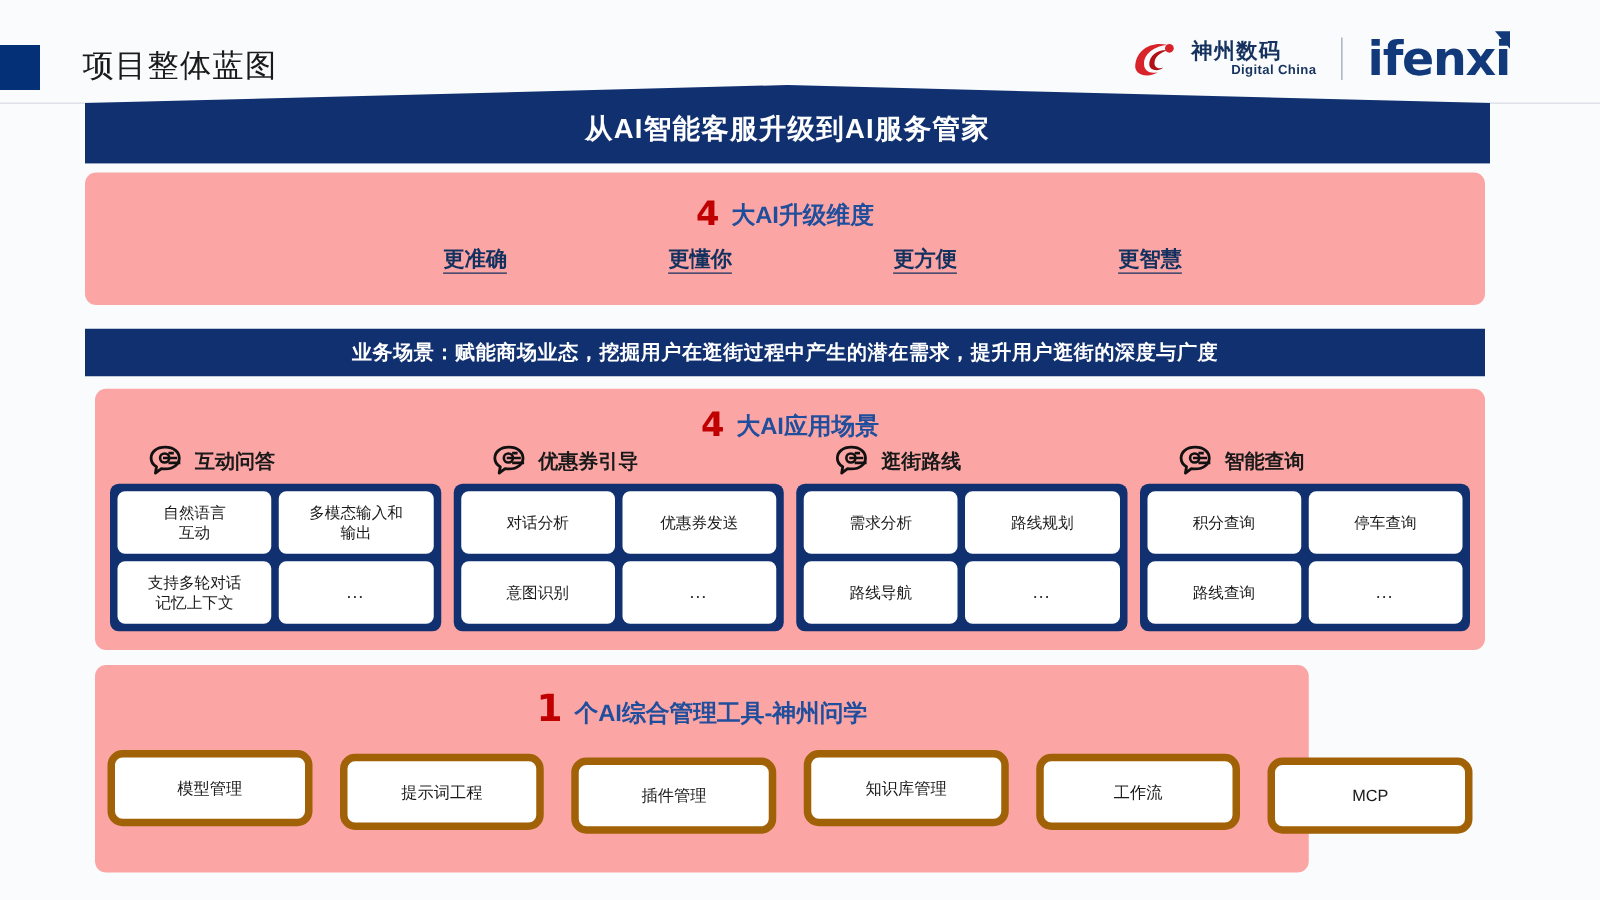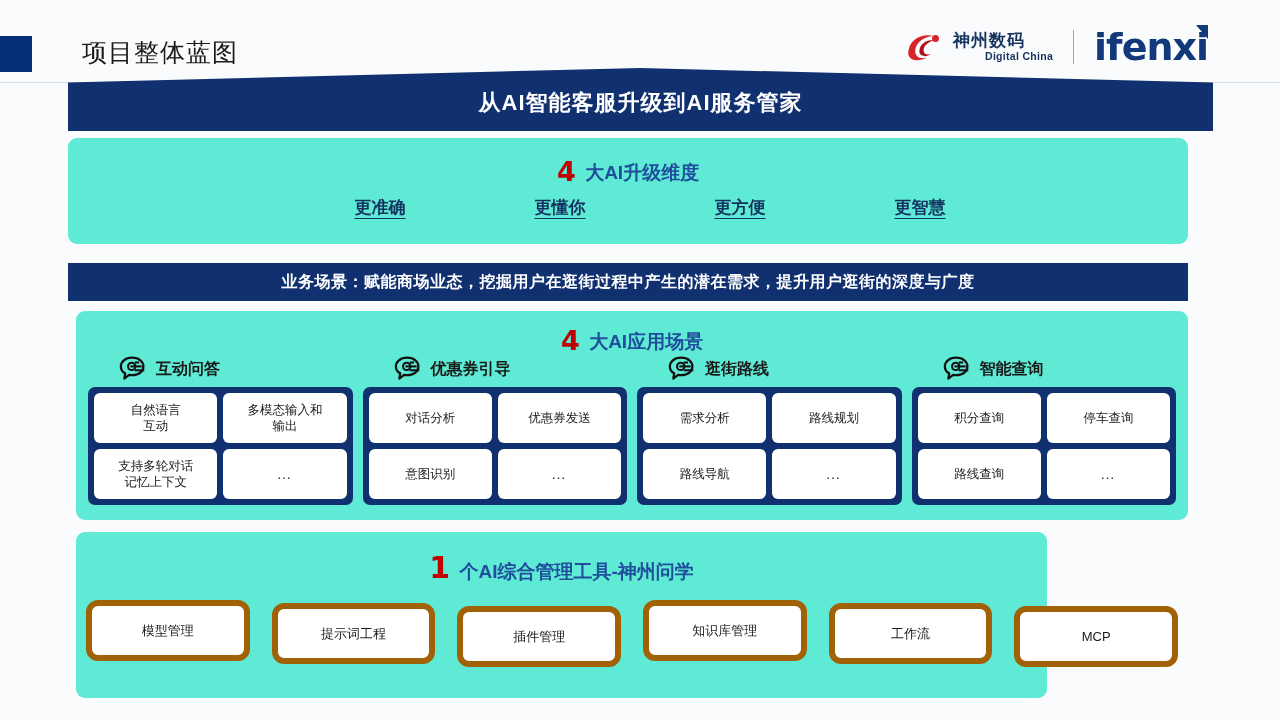--- a/index.html
+++ b/index.html
@@ -6,41 +6,41 @@
   body{
     width:1280px;height:720px;
     background:#fafbfc;
     font-family:"Liberation Sans","DejaVu Sans",sans-serif;
     overflow:hidden;
     position:relative;
   }
   
   #header{position:absolute;left:0;top:0;width:1280px;height:83px;}
   #header-accent{position:absolute;left:0;top:36px;width:32px;height:36px;background:#043078;}
-  #header-title{position:absolute;left:82px;top:36px;font-size:25px;color:#1a1a1a;letter-spacing:1px;}
+  #header-title{position:absolute;left:66px;top:36px;font-size:25px;color:#1a1a1a;letter-spacing:1px;}
   #header-rule{position:absolute;left:0;top:82px;width:1280px;height:1px;background:#d8dde4;}
   #logos{position:absolute;right:72px;top:28px;display:flex;align-items:center;gap:14px;}
   .dc-logo{display:flex;align-items:center;gap:7px;}
   .dc-mark{width:42px;height:34px;}
   .dc-text{line-height:1;}
   .dc-cn{font-size:17px;font-weight:bold;color:#16335f;letter-spacing:1px;display:block;}
   .dc-en{font-size:10.5px;font-weight:bold;color:#16335f;letter-spacing:.3px;display:block;margin-top:2px;padding-left:32px;}
   .logo-sep{width:1px;height:34px;background:#9aa4b4;margin:0 6px;}
   .ifenxi{font-size:38px;font-weight:bold;color:#123a7a;letter-spacing:-1px;line-height:1;position:relative;font-family:"DejaVu Sans",sans-serif;}
   .ifenxi .tick{position:absolute;right:-2px;top:-5px;}
 
   
-  #banner-wrap{position:absolute;left:68px;top:68px;width:1124px;height:63px;padding-left:21px;}
+  #banner-wrap{position:absolute;left:68px;top:68px;width:1124px;height:63px;}
   #banner-shape{position:absolute;inset:0;background:#103070;
     clip-path:polygon(0 23%,50% 0,100% 23%,100% 100%,0 100%);}
   #banner-text{position:absolute;left:0;right:0;top:20px;text-align:center;
     color:#fff;font-size:22px;font-weight:bold;letter-spacing:1px;}
 
   
-  .panel{position:absolute;background:#5eead4;border-radius:9px;}
+  .panel{position:absolute;background:#fca5a5;border-radius:9px;}
 
   
   #dim-panel{left:68px;top:138px;width:1120px;height:106px;}
   .headline{text-align:center;white-space:nowrap;}
   .headline .num{color:#c00000;font-size:27px;font-weight:bold;vertical-align:-2px;font-family:"DejaVu Sans",sans-serif;}
   .headline .txt{color:#1f4e9c;font-size:19px;font-weight:bold;margin-left:5px;}
   #dim-head{position:absolute;left:0;right:0;top:18px;}
   #dim-items{position:absolute;left:0;right:0;top:58px;display:flex;}
   .dim-item{flex:0 0 180px;text-align:center;font-size:17px;font-weight:bold;color:#13315f;
     text-decoration:underline;text-underline-offset:5px;}

